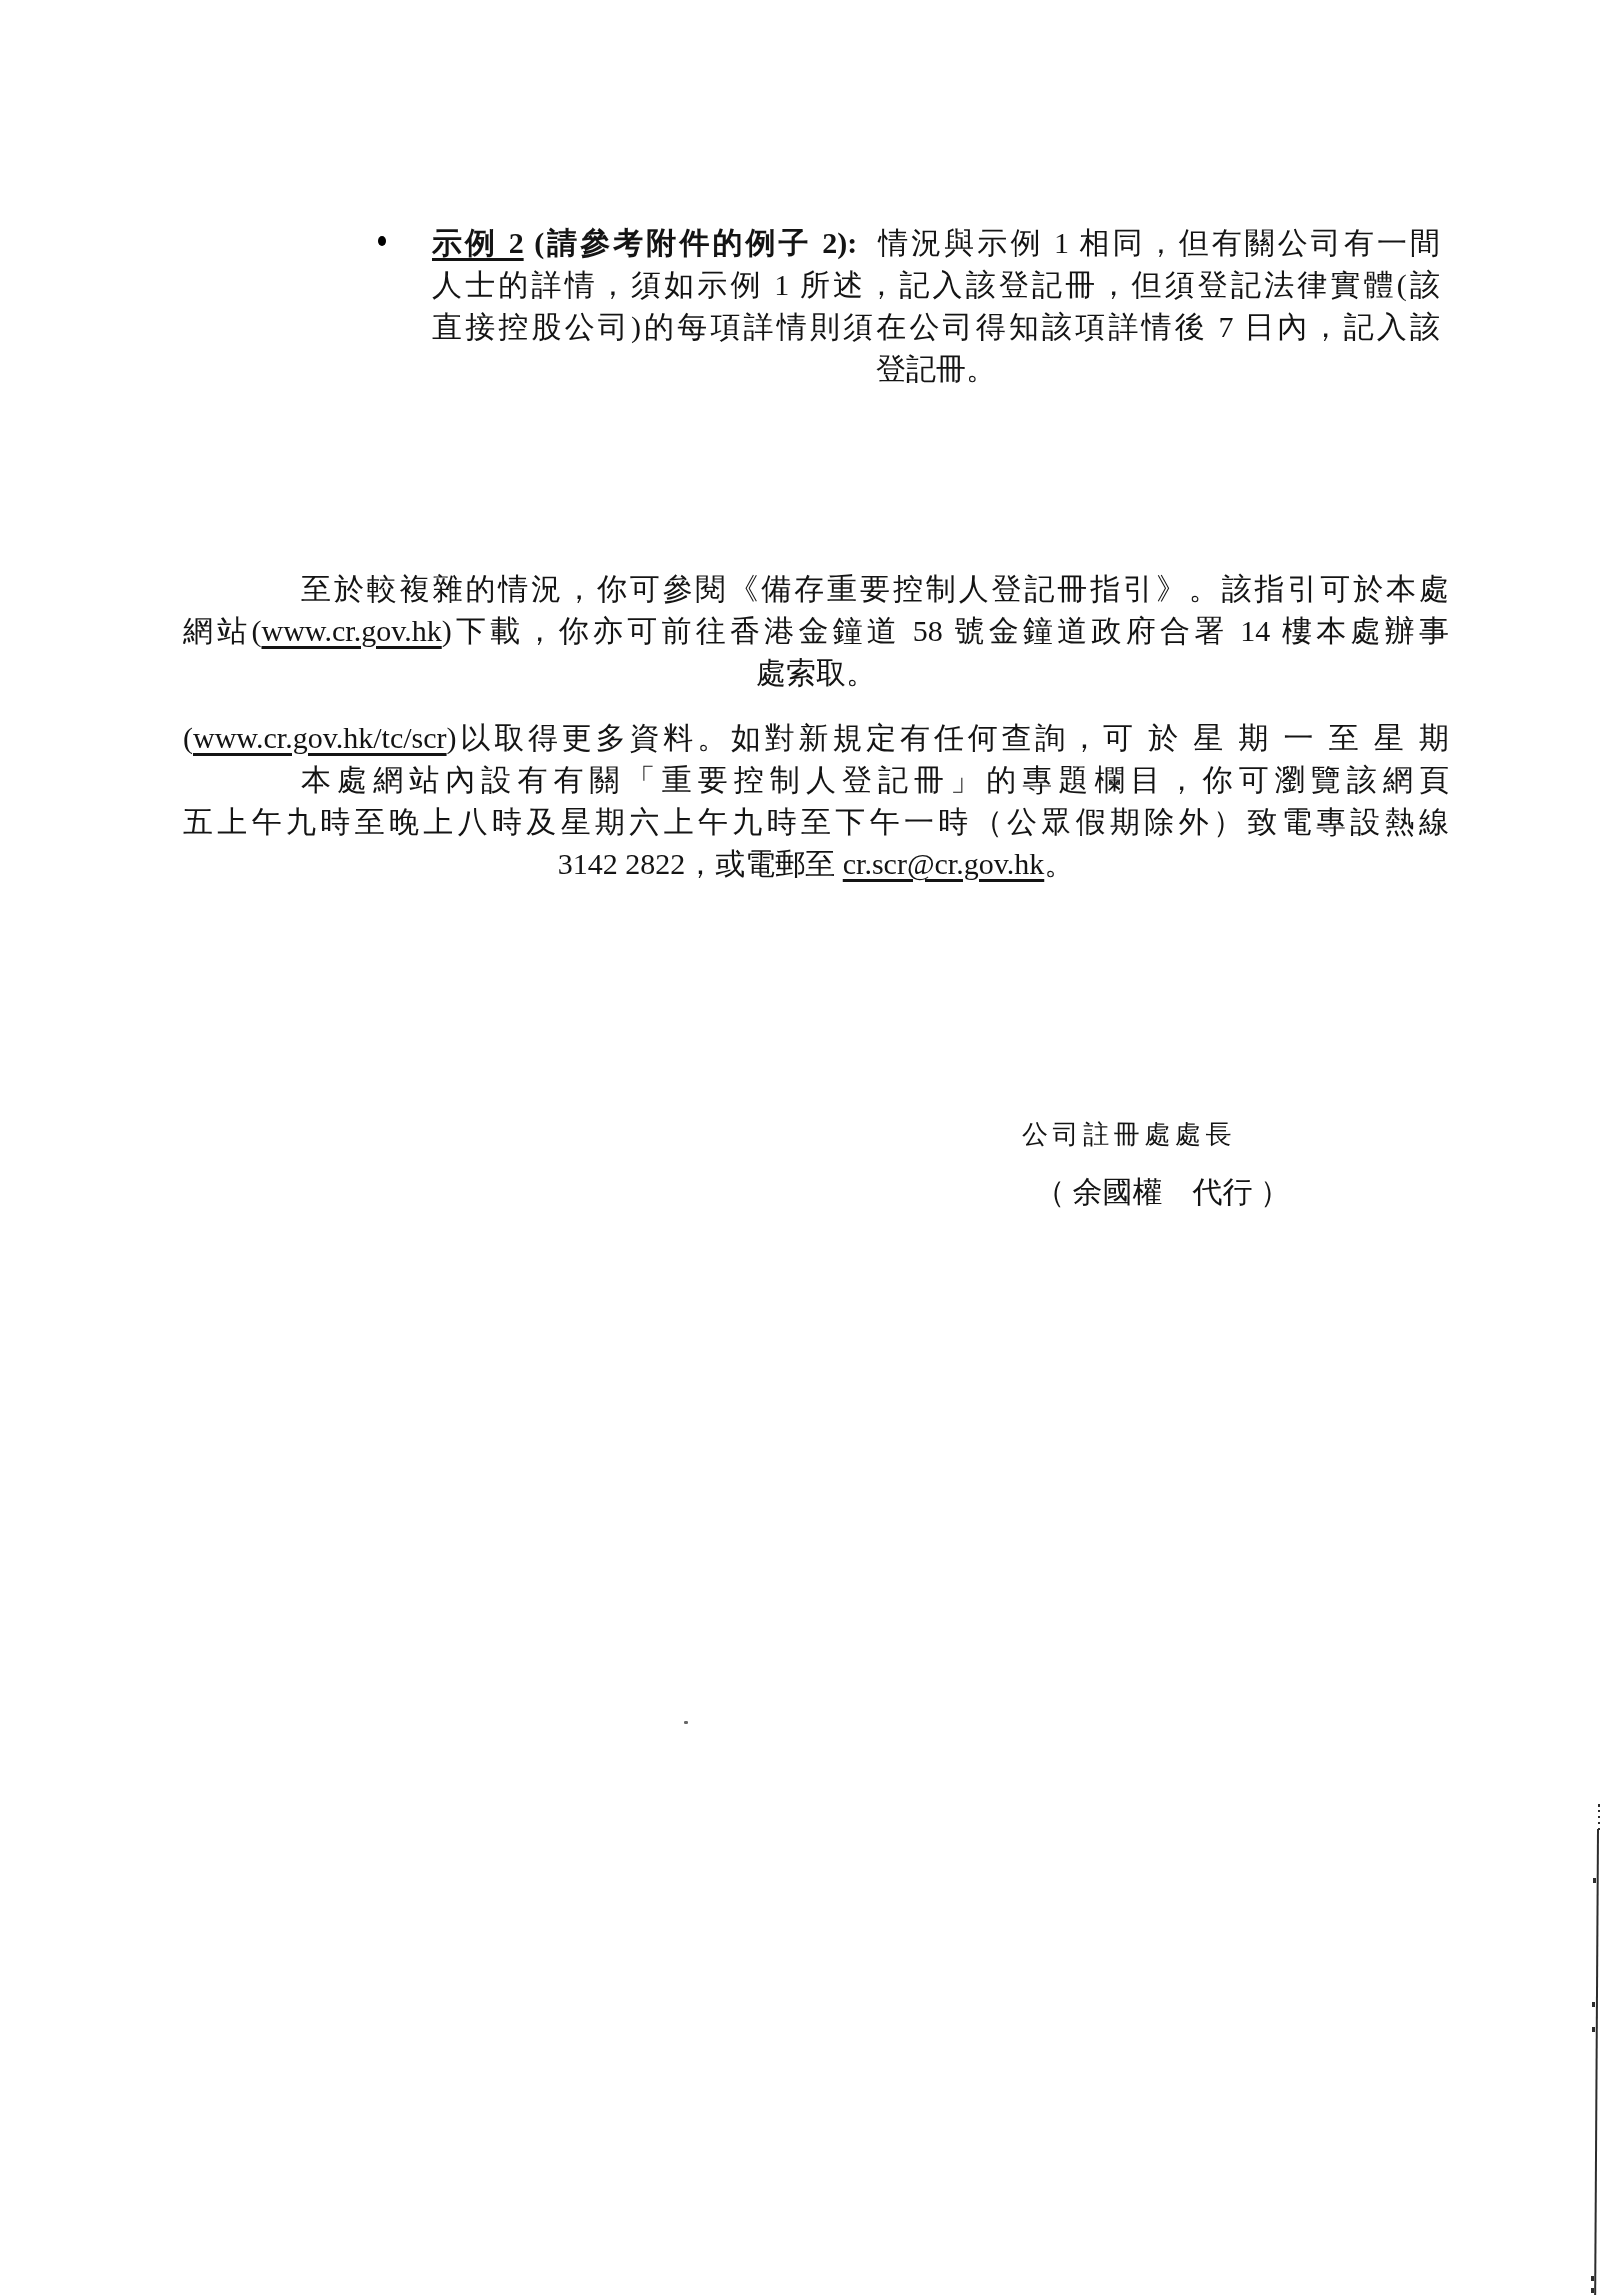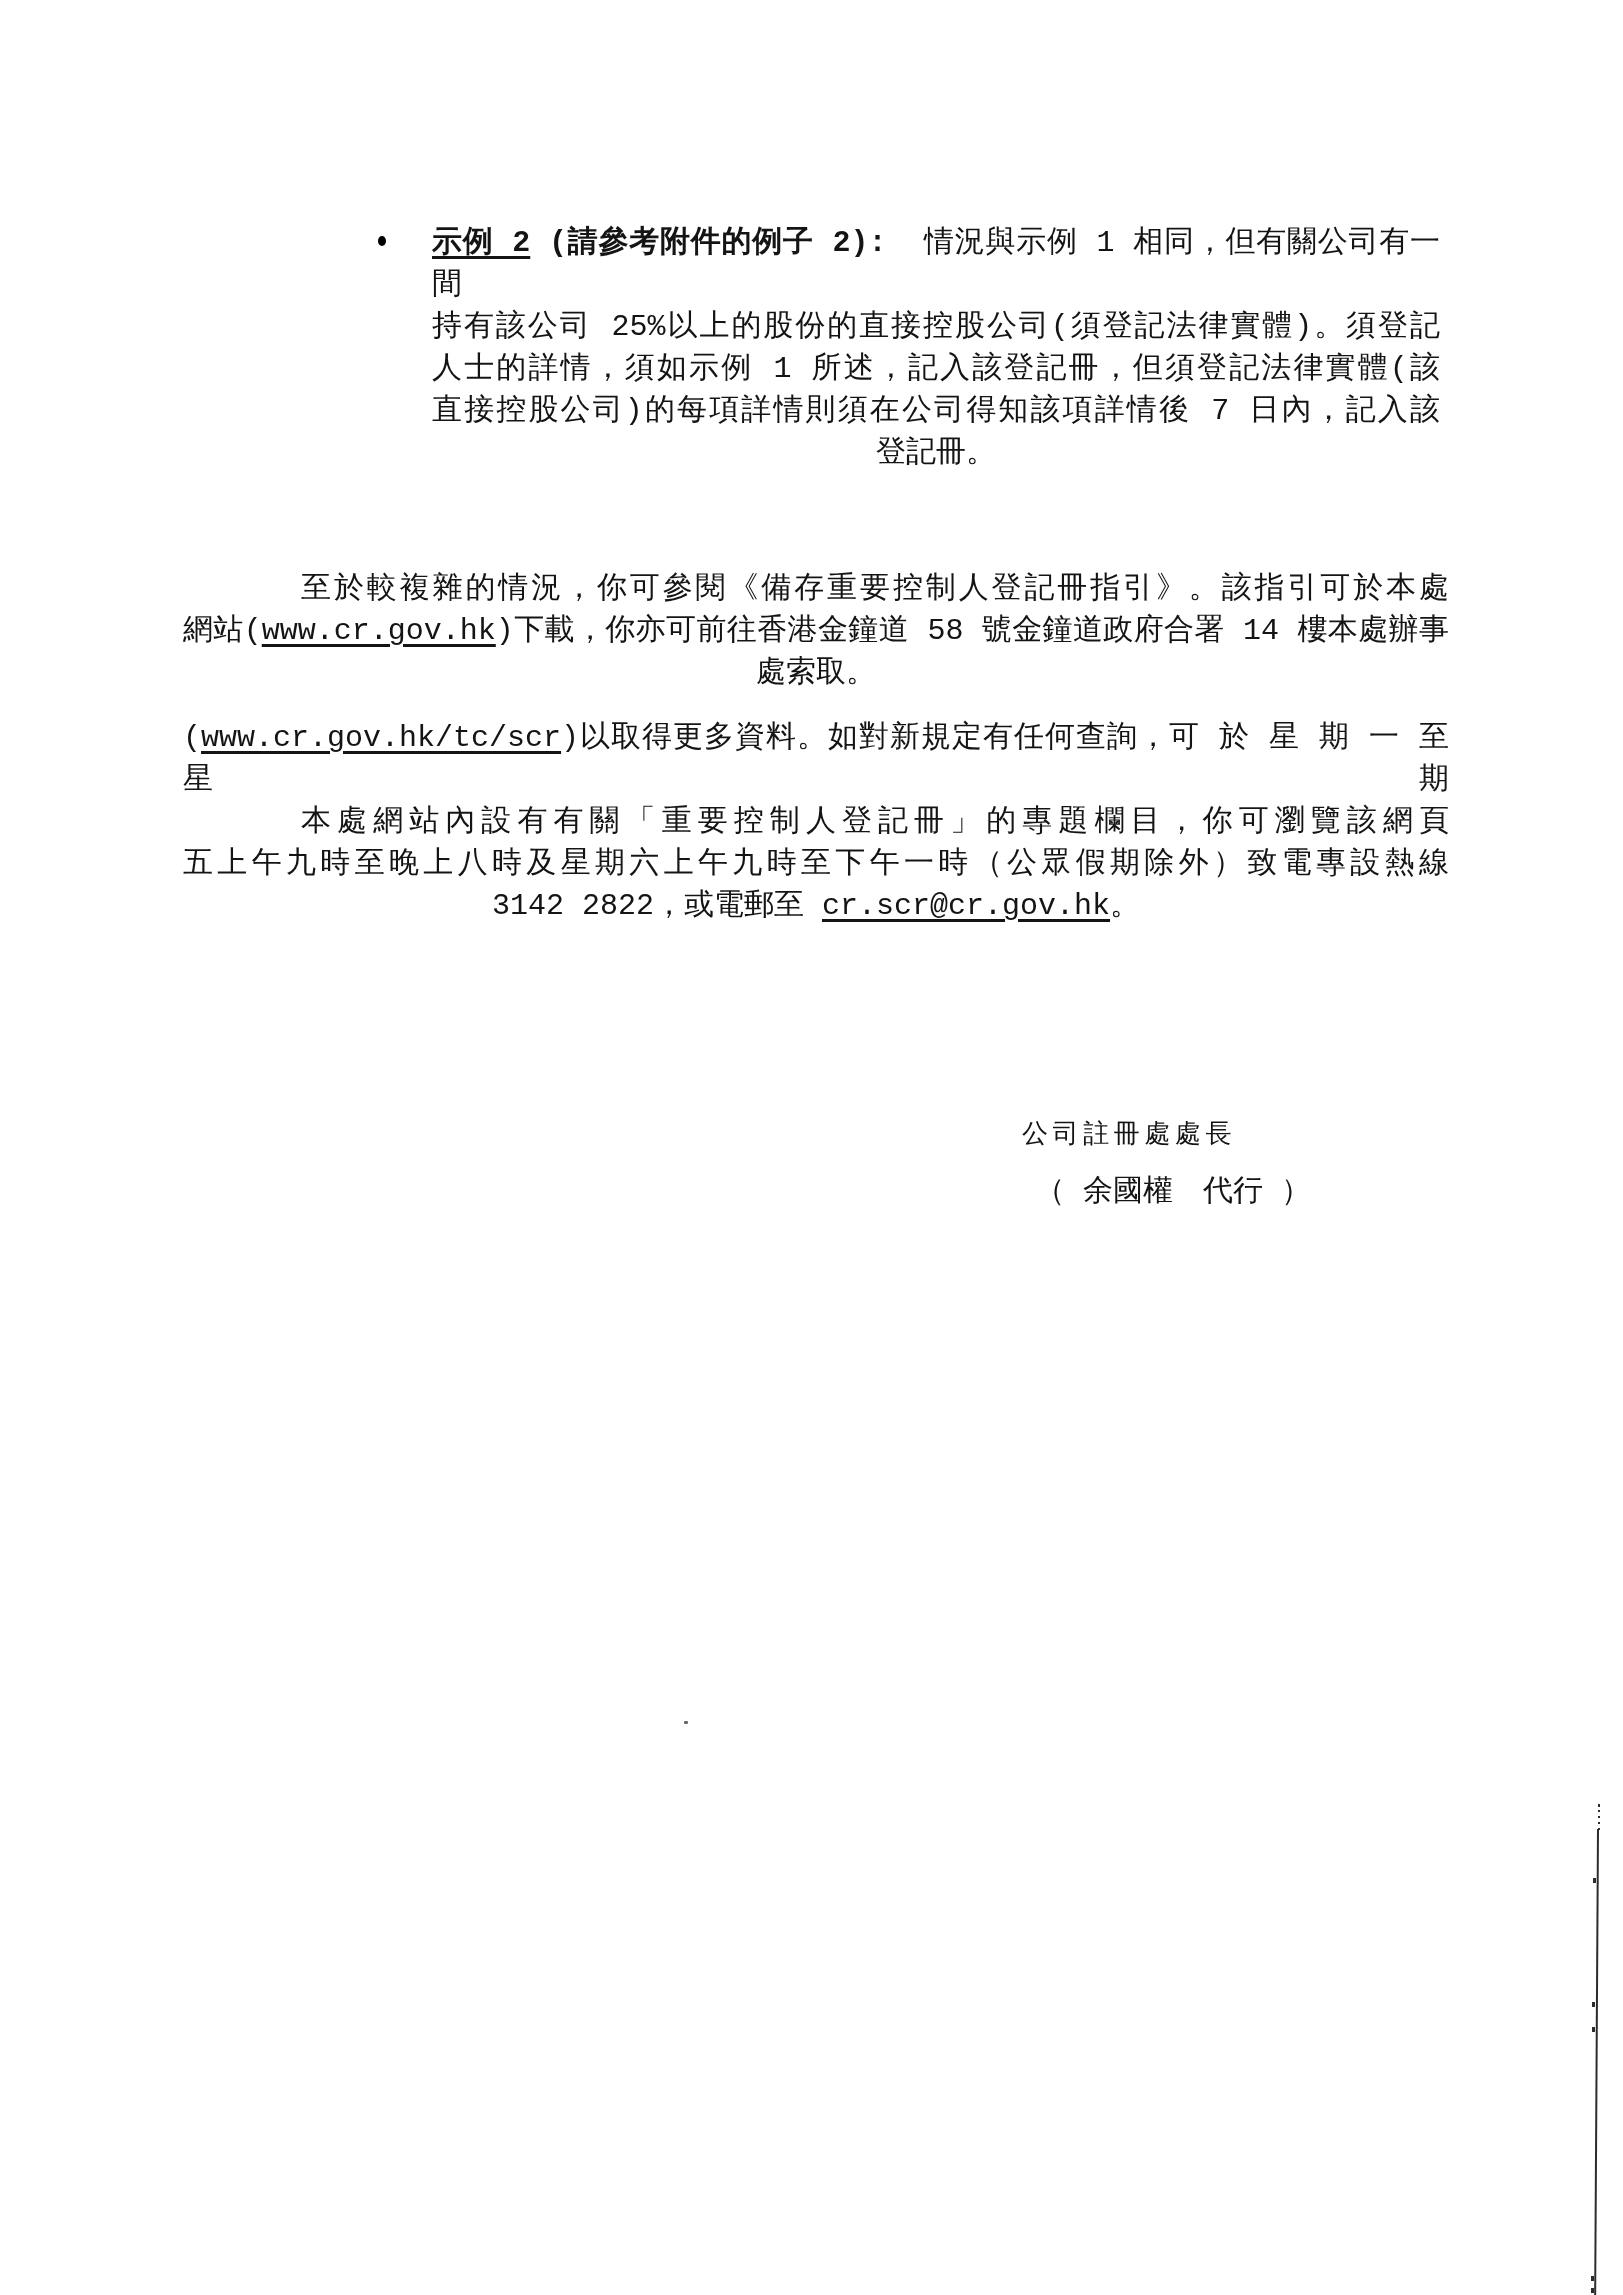--- a/index.html
+++ b/index.html
@@ -2,21 +2,21 @@
 <html style="font-size:10.5px"><head>
 <meta charset="utf-8">
 <style>
   html,body{margin:0;padding:0;background:#ffffff;}
   .page{
     position:relative;
     width:1623px;
     height:2295px;
     background:#ffffff;
     color:#141414;
-    font-family:Liberation Mono, monospace;
+    font-family:Liberation Serif, serif;
     overflow:hidden;
   }
   .block{position:absolute;}
   .line{
     font-size:30px;
     line-height:42px;
     white-space:pre-wrap;
     color:#141414;
     text-align:center;
   }
@@ -82,21 +82,20 @@
 </style>
 </head>
 <body>
 
 <div class="page">
 
   <span class="bullet-dot"></span>
 
   <div class="block bullet-block">
     <div class="line just"><span class="b u">示例 2</span><span class="b"> (請參考附件的例子 2):</span><span>  情況與示例 1 相同，但有關公司有一間</span></div>
-    <div class="line just">持有該公司 25%以上的股份的直接控股公司(須登記法律實體)。須登記</div>
     <div class="line just">人士的詳情，須如示例 1 所述，記入該登記冊，但須登記法律實體(該</div>
     <div class="line just">直接控股公司)的每項詳情則須在公司得知該項詳情後 7 日內，記入該</div>
     <div class="line">登記冊。</div>
   </div>
 
   <div class="block para-guideline">
     <div class="line just ind">至於較複雜的情況，你可參閱《備存重要控制人登記冊指引》。該指引可於本處</div>
     <div class="line just"><span>網站(</span><span class="u">www.cr.gov.hk</span><span>)下載，你亦可前往香港金鐘道 58 號金鐘道政府合署 14 樓本處辦事</span></div>
     <div class="line">處索取。</div>
   </div>

